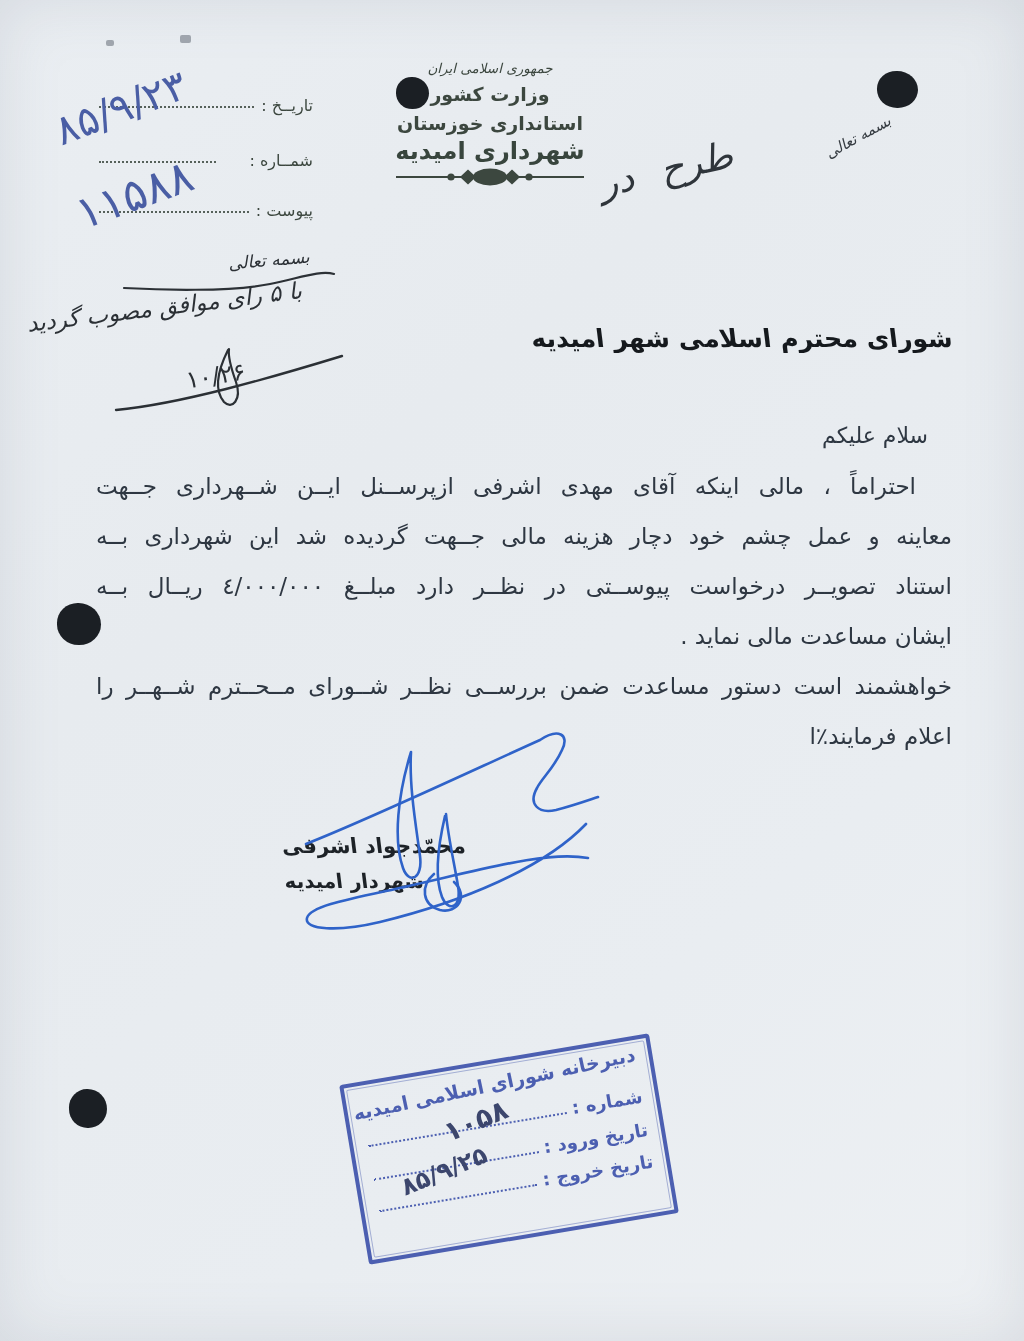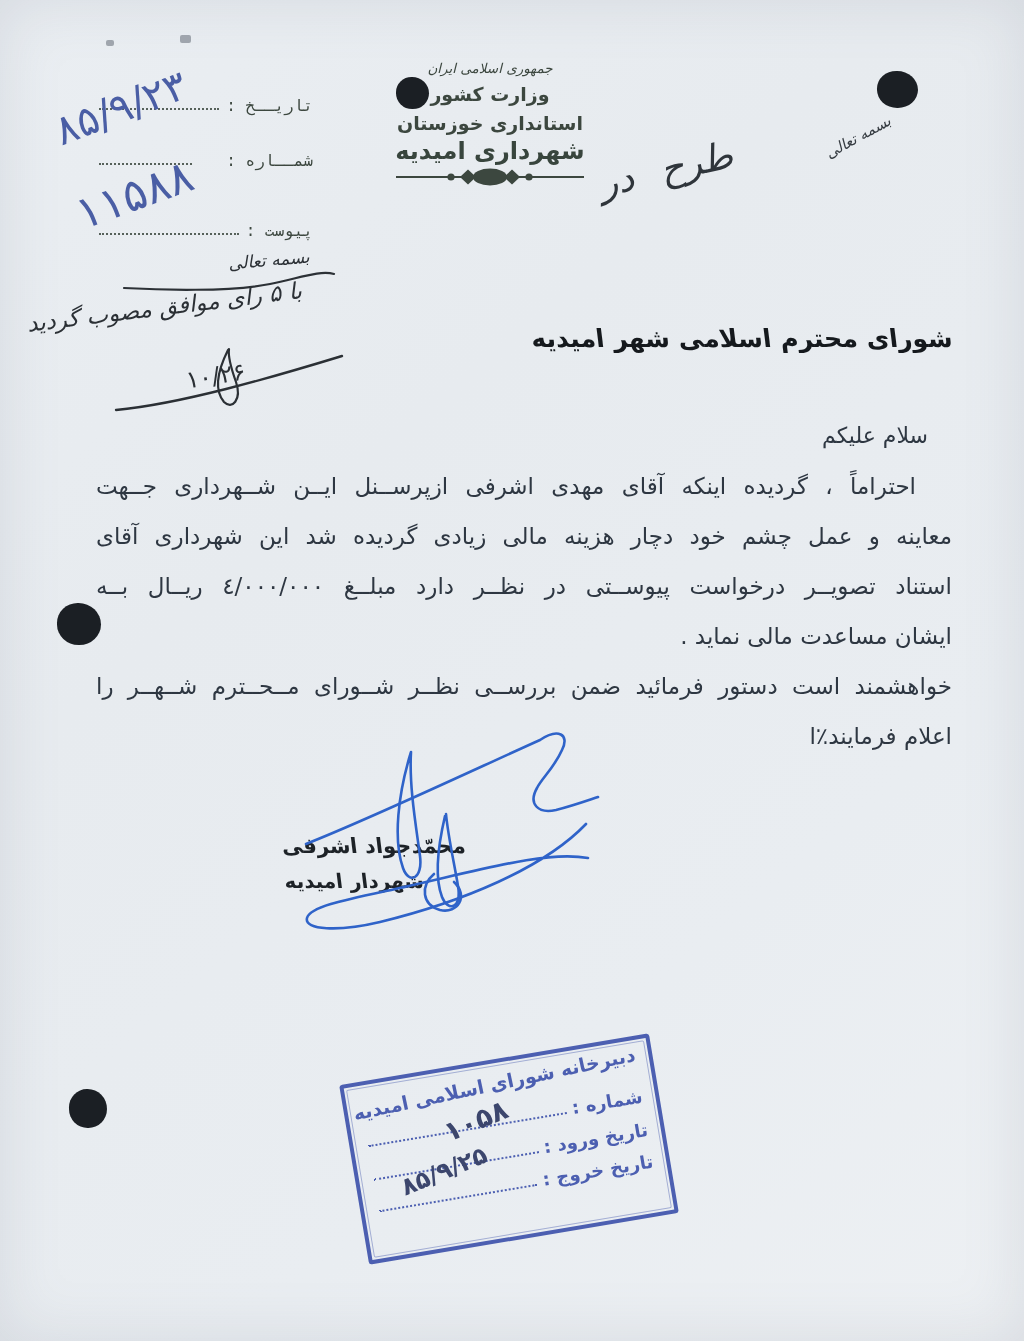--- a/index.html
+++ b/index.html
@@ -12,22 +12,22 @@
     overflow:hidden;
     box-shadow:inset 0 0 60px rgba(120,130,145,.18);
   }
 
   .speck { position:absolute; background:#8d949c; border-radius:2px; opacity:.8; }
 
   
   .dot { position:absolute; background:#1b1f24; border-radius:48% 52% 50% 50%; }
 
   
-  .meta-row { position:absolute; width:218px; display:flex; direction:rtl; align-items:center;
-              color:#3c473f; font-size:16px;font-family:Liberation Mono, monospace; }
+  .meta-row { position:absolute; width:218px; display:flex; direction:rtl; align-items:flex-start;
+              color:#3c473f; font-size:16px; }
   .meta-row .lbl { white-space:nowrap; letter-spacing:.5px; }
   .meta-row .dots { flex:1; border-bottom:2px dotted #56615a; margin:0 7px 5px 4px; height:12px; }
 
   .hw { position:absolute; color:#4a5ea5; white-space:nowrap; }
   .hw-date   { top:84px;  left:52px;  font-size:41px; transform:rotate(-21deg); letter-spacing:4px; }
   .hw-number { top:168px; left:74px;  font-size:45px; transform:rotate(-20deg); letter-spacing:3px; }
 
   
   .letterhead { position:absolute; left:362px; top:60px; width:256px; text-align:center; color:#3c473f; }
   .lh1 { font-size:13.5px; letter-spacing:.5px;font-style:italic; }
@@ -100,21 +100,21 @@
   <div class="dot" style="left:69px;  top:1089px;width:38px; height:39px;"></div>
 
   <div class="meta-row" style="top:96px; right:711px;">
     <span class="lbl">تاریــخ :</span>
     <span class="dots"></span>
   </div>
   <div class="meta-row" style="top:151px; right:711px;gap:27px;">
     <span class="lbl">شمــاره :</span>
     <span class="dots"></span>
   </div>
-  <div class="meta-row" style="top:201px; right:711px;margin-top:20px;">
+  <div class="meta-row" style="top:201px; right:711px;">
     <span class="lbl">پیوست :</span>
     <span class="dots"></span>
   </div>
 
   <div class="hw hw-date">۸۵/۹/۲۳</div>
   <div class="hw hw-number">۱۱۵۸۸</div>
 
   <div class="letterhead">
     <div class="lh1">جمهوری اسلامی ایران</div>
     <div class="lh2">وزارت کشور</div>
@@ -141,25 +141,25 @@
   <svg class="annot-svg" style="left:110px; top:344px;" width="240" height="78" viewBox="0 0 240 78">
     <path d="M6 66 C 70 60, 160 34, 232 12" stroke="#2b3035" stroke-width="2.4" fill="none" stroke-linecap="round"></path>
     <path d="M118 6 C 108 26, 104 46, 114 58 C 122 66, 132 56, 126 38 C 121 24, 118 12, 119 5" stroke="#2b3035" stroke-width="2.2" fill="none" stroke-linecap="round"></path>
   </svg>
   <div class="hw-dark approval-date">۱۰/۲۶</div>
 
   <div class="recipient">شورای محترم اسلامی شهر امیدیه</div>
   <div class="salutation">سلام علیکم</div>
 
   <div class="body-text">
-    <div class="line l-just l-first">احتراماً ، گردیده اینکه آقای مهدی اشرفی ازپرســنل ایــن شــهرداری جــهت</div>
-    <div class="line l-just">معاینه و عمل چشم خود دچار هزینه مالی زیادی گردیده شد این شهرداری آقای</div>
+    <div class="line l-just l-first">احتراماً ، مالی اینکه آقای مهدی اشرفی ازپرســنل ایــن شــهرداری جــهت</div>
+    <div class="line l-just">معاینه و عمل چشم خود دچار هزینه مالی جــهت گردیده شد این شهرداری بــه</div>
     <div class="line l-just">استناد تصویــر درخواست پیوســتی در نظــر دارد مبلــغ ٤/٠٠٠/٠٠٠ ریــال بــه</div>
     <div class="line l-right">ایشان مساعدت مالی نماید .</div>
-    <div class="line l-just">خواهشمند است دستور فرمائید ضمن بررســی نظــر شــورای مــحــترم شــهــر را</div>
+    <div class="line l-just">خواهشمند است دستور مساعدت ضمن بررســی نظــر شــورای مــحــترم شــهــر را</div>
     <div class="line l-right">اعلام فرمایند٪ا</div>
   </div>
 
   <div class="sig-names">
     <div class="sig-name">محمّدجواد اشرفی</div>
     <div class="sig-title">شهردار امیدیه</div>
   </div>
   <svg class="sig-svg" width="322" height="228" viewBox="0 0 322 228">
     <g stroke="#2f63c9" stroke-width="2.6" fill="none" stroke-linecap="round">
       <path d="M14 120 C 80 94, 190 42, 248 16 C 266 4, 278 10, 270 26 C 262 44, 250 54, 245 64 C 236 80, 246 90, 264 86 C 280 82, 294 77, 306 73"></path>

